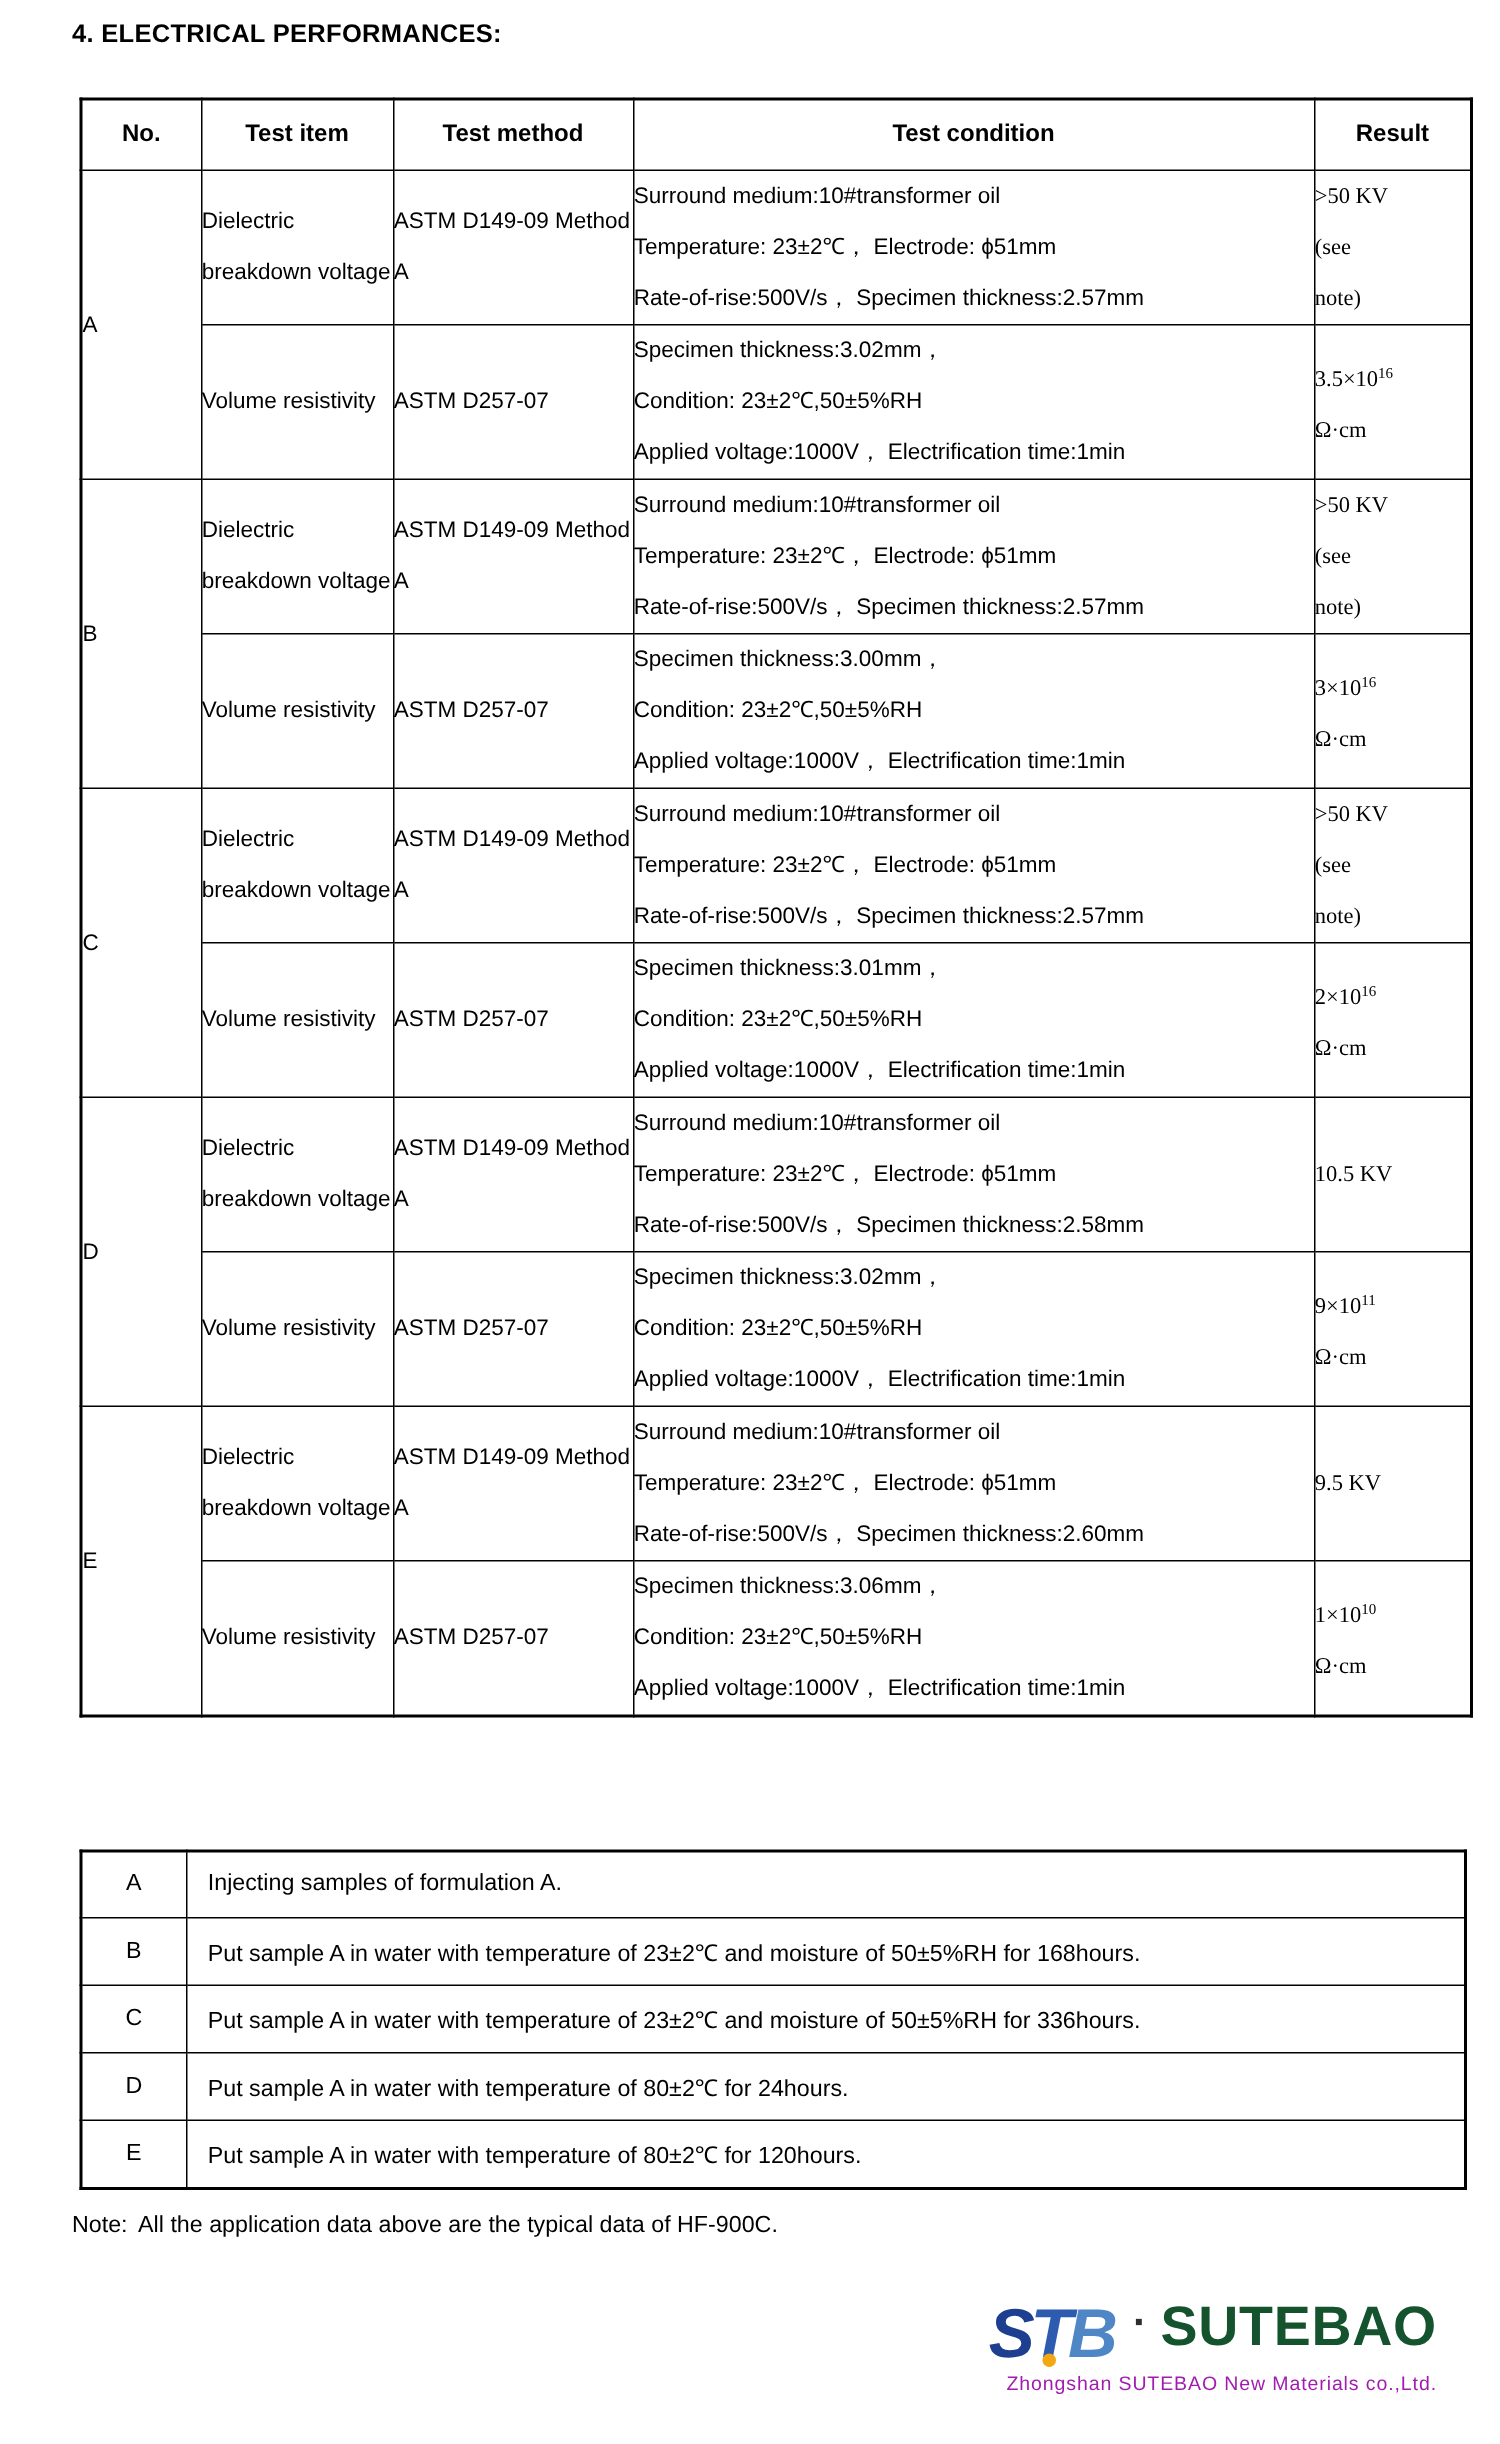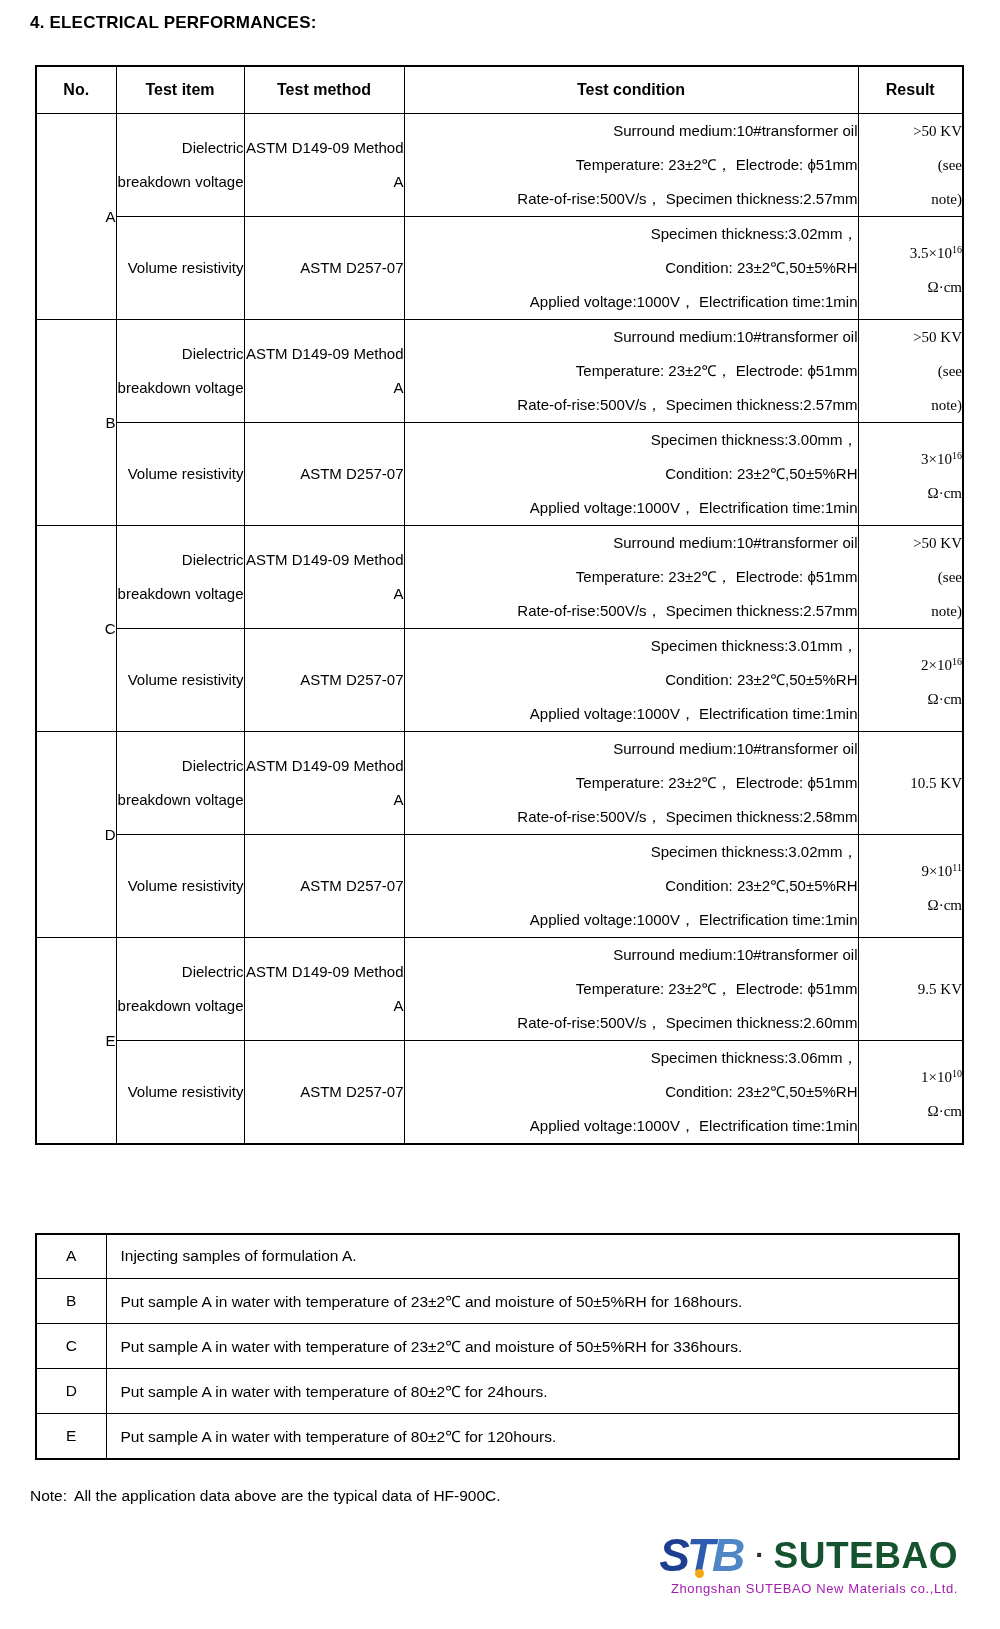--- a/index.html
+++ b/index.html
@@ -1,44 +1,44 @@
 <!DOCTYPE html>
 <html><head>
 <meta charset="utf-8">
 <style>
   * { box-sizing: border-box; }
   body { margin:0; background:#fff; color:#000; font-family:"Liberation Sans", sans-serif; }
-  .page { width:1000px; height:1629px; position:relative; background:#fff; overflow:hidden; }
+  .page { width:1000px; height:1629px; position:relative; background:#fff; overflow:hidden;padding-left:18px; }
 
   .title { margin:0; padding:13px 0 0 30px; font-size:17px; font-weight:bold; letter-spacing:.2px; }
 
   table { border-collapse:collapse; }
   .perf { margin:32px 0 16px 35px; width:927px; table-layout:fixed; border:2px solid #000; }
   .perf th, .perf td { border:1px solid #000; padding:0; }
   .perf th { height:47px; font-size:16px; font-weight:bold; text-align:center; }
-  .perf td { font-size:15px; text-align:right; vertical-align:middle; }
+  .perf td { font-size:15px; text-align:left; vertical-align:middle; }
   .cell-no { font-size:15px; }
   .cell-item, .cell-method { line-height:34px; padding:0 6px; }
   .cell-cond { height:102px; }
   .cond-line { line-height:34px; white-space:nowrap; }
   .cell-result div { line-height:34px;font-family:Liberation Serif, serif; }
   sup { font-size:10px; position:relative; top:1px; }
 
   .note { margin:13px 0 0 30px; font-size:15.5px; }
   .note .nlabel { margin-right:7px; }
 
   .samples { margin:88px 0 0 35px; width:923px; table-layout:fixed; border:2px solid #000; }
   .samples td { border:1px solid #000; height:45px; font-size:15.5px; vertical-align:middle; }
   .samples .skey { text-align:center; }
   .samples .sdesc { text-align:left; padding-left:14px; }
 
-  .note2 { margin-top:27px; }
+  .note2 { margin-top:15px; }
 
   .logo { position:absolute; right:42px; top:1532px; text-align:right; }
-  .logo-top { display:flex; align-items:center; justify-content:flex-end; gap:9px; }
+  .logo-top { display:flex; justify-content:flex-end; gap:9px; }
   .stb { position:relative; font-style:italic; font-weight:bold; font-size:46px; line-height:1; letter-spacing:-3px; padding-right:4px; }
   .ls { color:#1e3f90; } .lt { color:#2d5bb0; } .lb { color:#4f86c6; }
   .logo-dot { position:absolute; left:36px; bottom:0px; width:9px; height:9px; border-radius:50%; background:#f3a712; }
   .sep { font-size:28px; font-weight:bold; color:#2f2e2b; }
   .word { font-size:37px; font-weight:bold; color:#14532d; letter-spacing:.5px; line-height:1; }
   .tagline { margin-top:3px; font-size:13px; color:#a21caf; letter-spacing:.6px; }
 </style>
 </head>
 <body>
 

